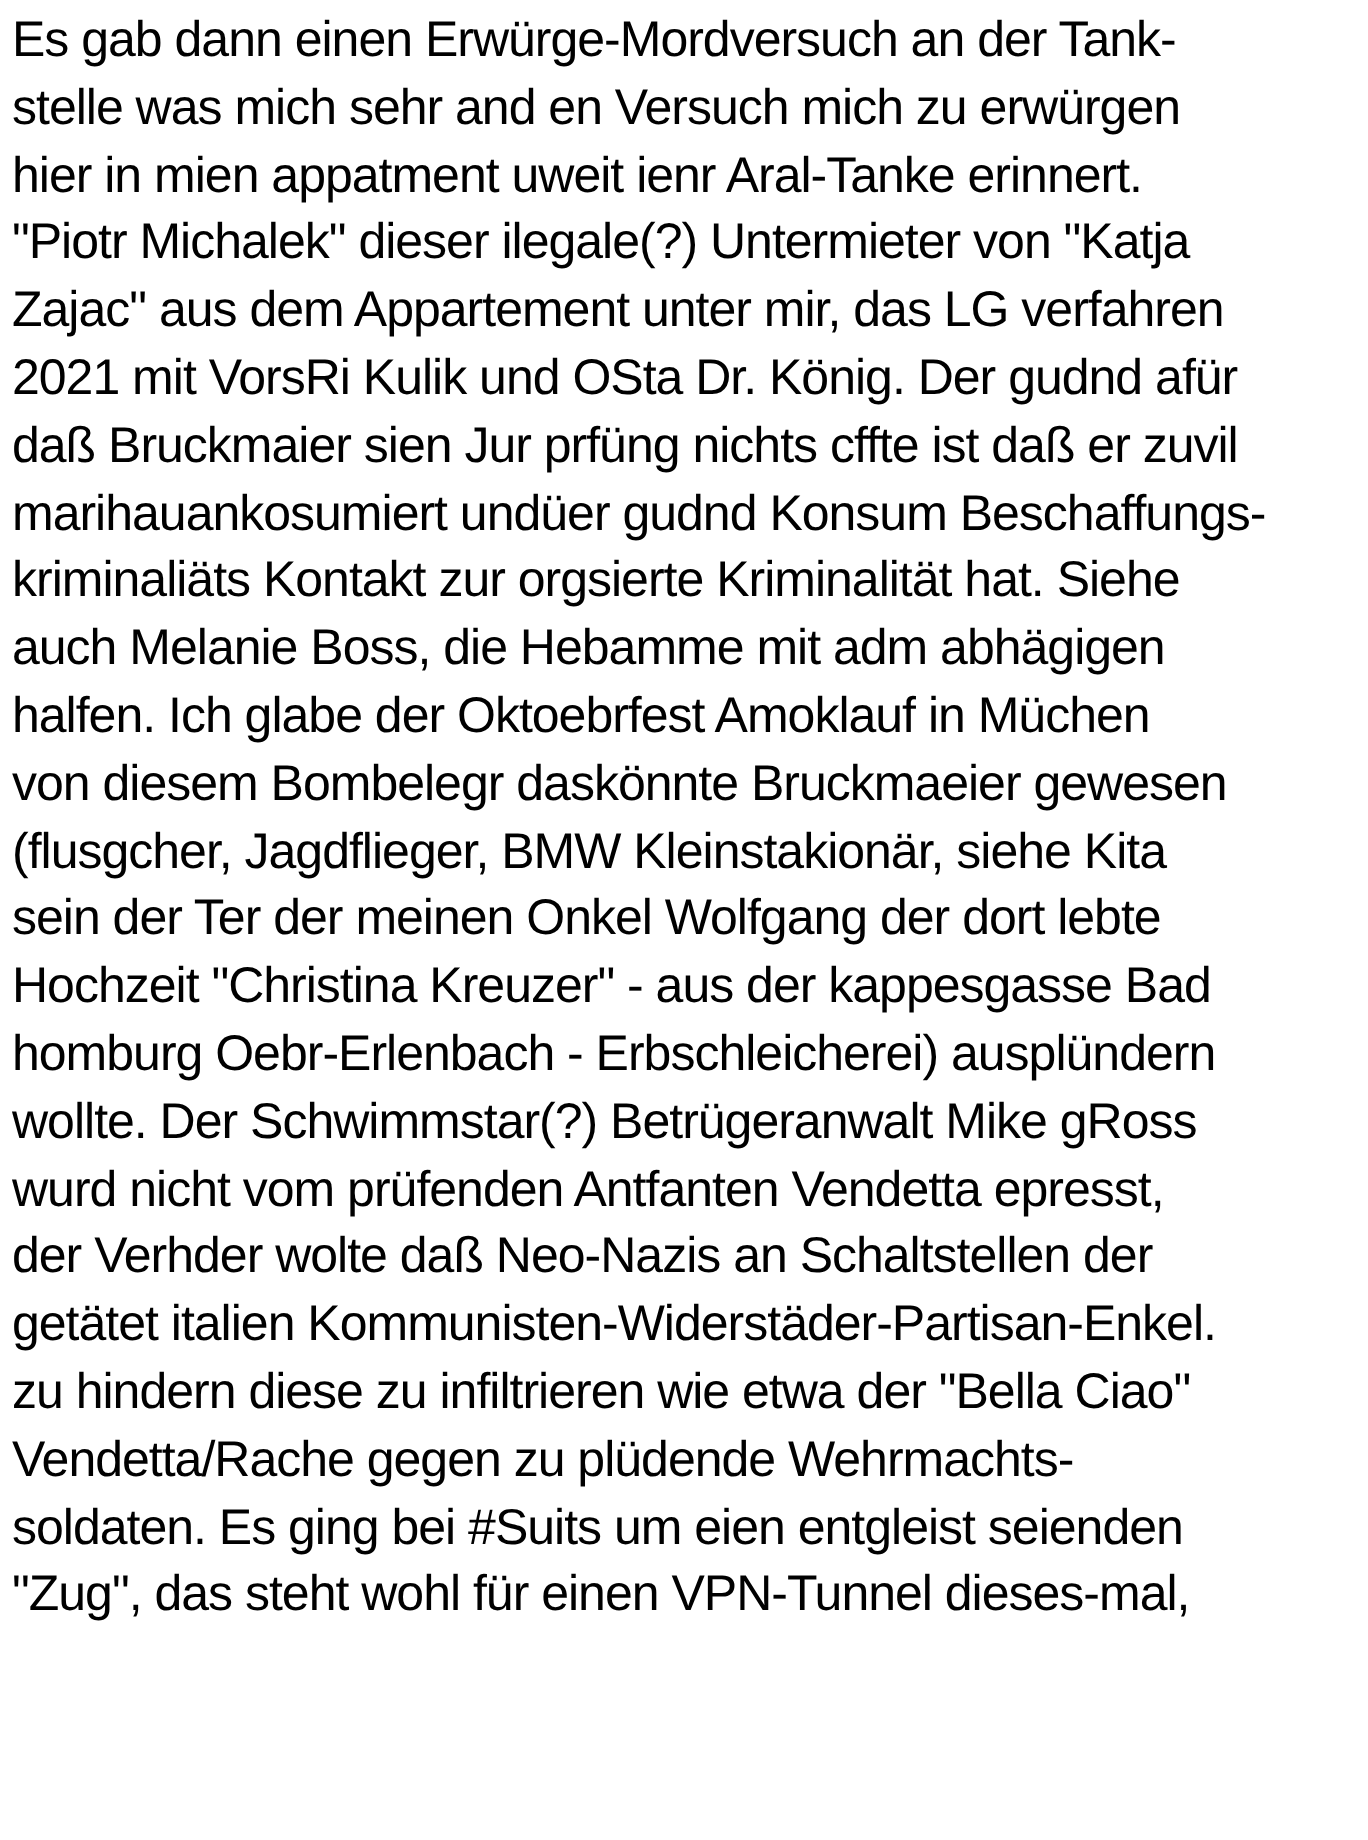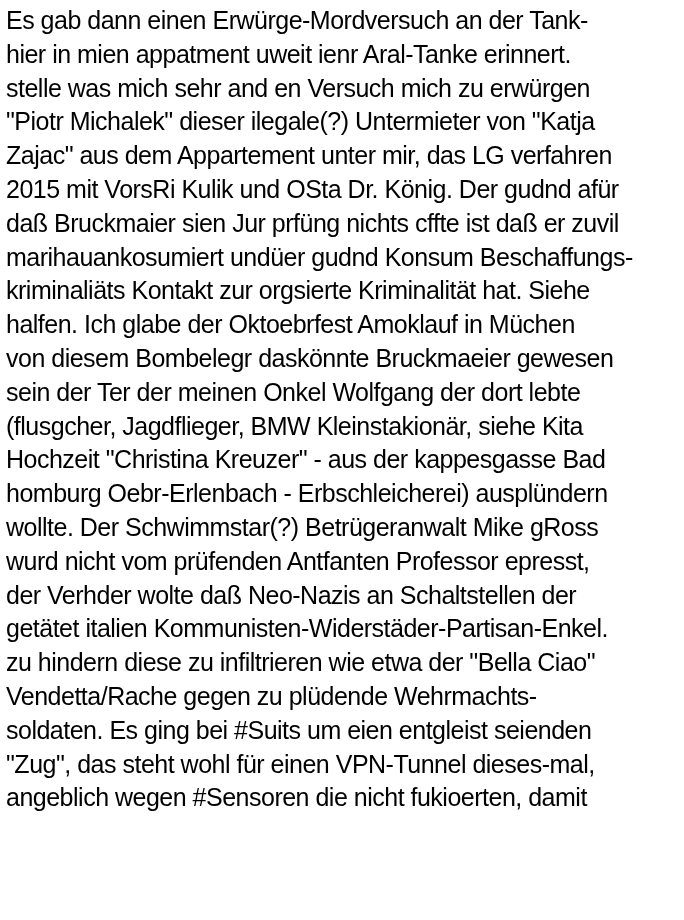--- a/index.html
+++ b/index.html
@@ -26,36 +26,36 @@
   .line {
     margin: 0;
     white-space: nowrap;
   }
 </style>
 </head>
 <body>
 
 <main class="page">
   <p class="line">Es gab dann einen Erwürge-Mordversuch an der Tank-</p>
+  <p class="line">stelle was mich sehr and en Versuch mich zu erwürgen</p>
   <p class="line">hier in mien appatment uweit ienr Aral-Tanke erinnert.</p>
-  <p class="line">stelle was mich sehr and en Versuch mich zu erwürgen</p>
   <p class="line">"Piotr Michalek" dieser ilegale(?) Untermieter von "Katja</p>
   <p class="line">Zajac" aus dem Appartement unter mir, das LG verfahren</p>
-  <p class="line">2015 mit VorsRi Kulik und OSta Dr. König. Der gudnd afür</p>
+  <p class="line">2021 mit VorsRi Kulik und OSta Dr. König. Der gudnd afür</p>
   <p class="line">daß Bruckmaier sien Jur prfüng nichts cffte ist daß er zuvil</p>
   <p class="line">marihauankosumiert undüer gudnd Konsum Beschaffungs-</p>
   <p class="line">kriminaliäts Kontakt zur orgsierte Kriminalität hat. Siehe</p>
+  <p class="line">auch Melanie Boss, die Hebamme mit adm abhägigen</p>
   <p class="line">halfen. Ich glabe der Oktoebrfest Amoklauf in Müchen</p>
   <p class="line">von diesem Bombelegr daskönnte Bruckmaeier gewesen</p>
+  <p class="line">(flusgcher, Jagdflieger, BMW Kleinstakionär, siehe Kita</p>
   <p class="line">sein der Ter der meinen Onkel Wolfgang der dort lebte</p>
-  <p class="line">(flusgcher, Jagdflieger, BMW Kleinstakionär, siehe Kita</p>
   <p class="line">Hochzeit "Christina Kreuzer" - aus der kappesgasse Bad</p>
   <p class="line">homburg Oebr-Erlenbach - Erbschleicherei) ausplündern</p>
   <p class="line">wollte. Der Schwimmstar(?) Betrügeranwalt Mike gRoss</p>
-  <p class="line">wurd nicht vom prüfenden Antfanten Professor epresst,</p>
+  <p class="line">wurd nicht vom prüfenden Antfanten Vendetta epresst,</p>
   <p class="line">der Verhder wolte daß Neo-Nazis an Schaltstellen der</p>
   <p class="line">getätet italien Kommunisten-Widerstäder-Partisan-Enkel.</p>
   <p class="line">zu hindern diese zu infiltrieren wie etwa der "Bella Ciao"</p>
   <p class="line">Vendetta/Rache gegen zu plüdende Wehrmachts-</p>
   <p class="line">soldaten. Es ging bei #Suits um eien entgleist seienden</p>
   <p class="line">"Zug", das steht wohl für einen VPN-Tunnel dieses-mal,</p>
-  <p class="line">angeblich wegen #Sensoren die nicht fukioerten, damit</p>
 </main>
 
 </body></html>

